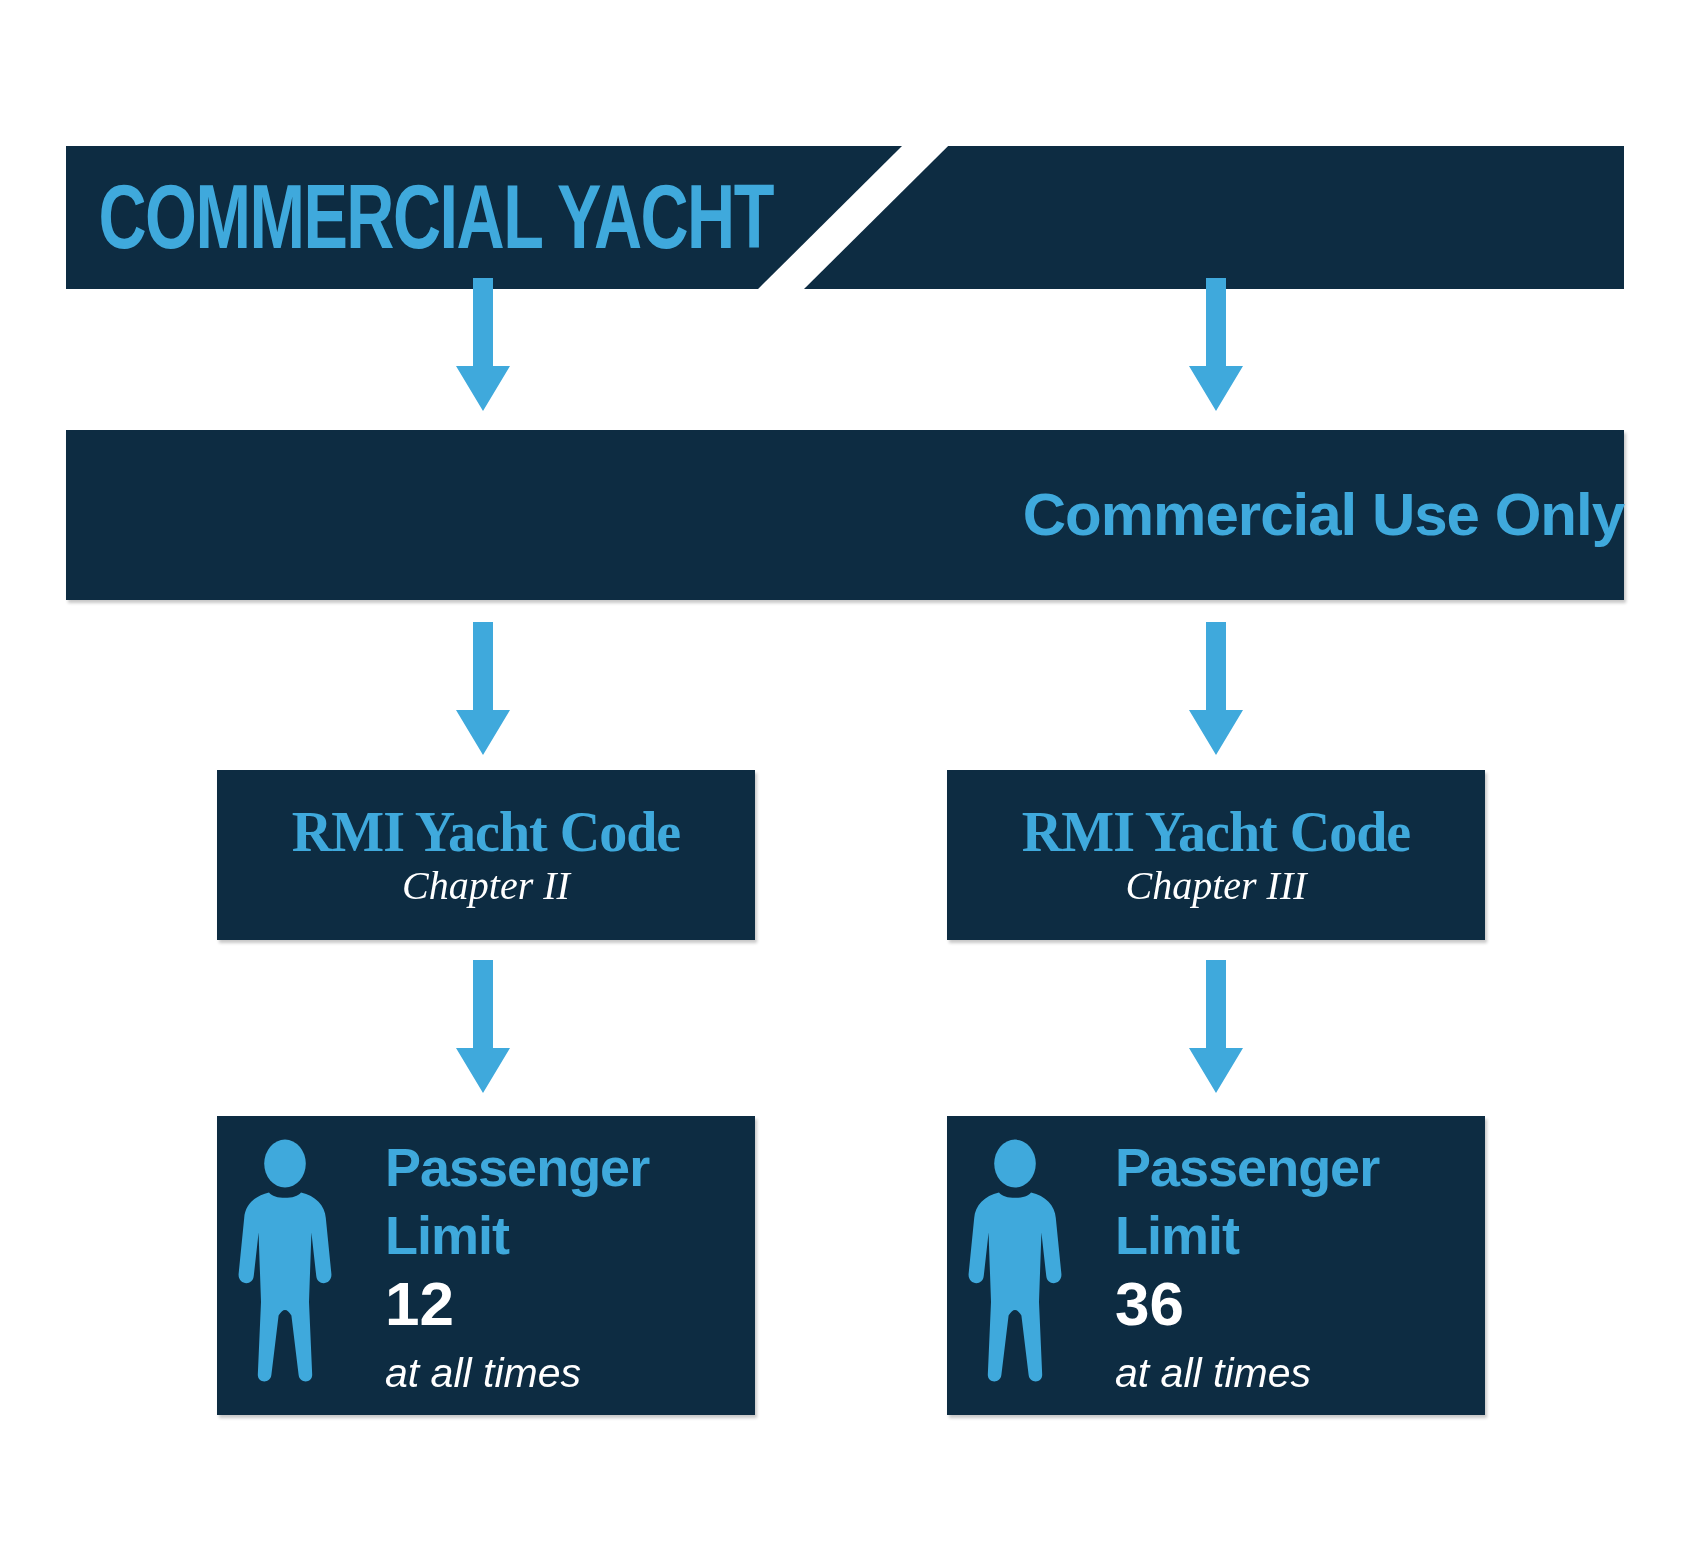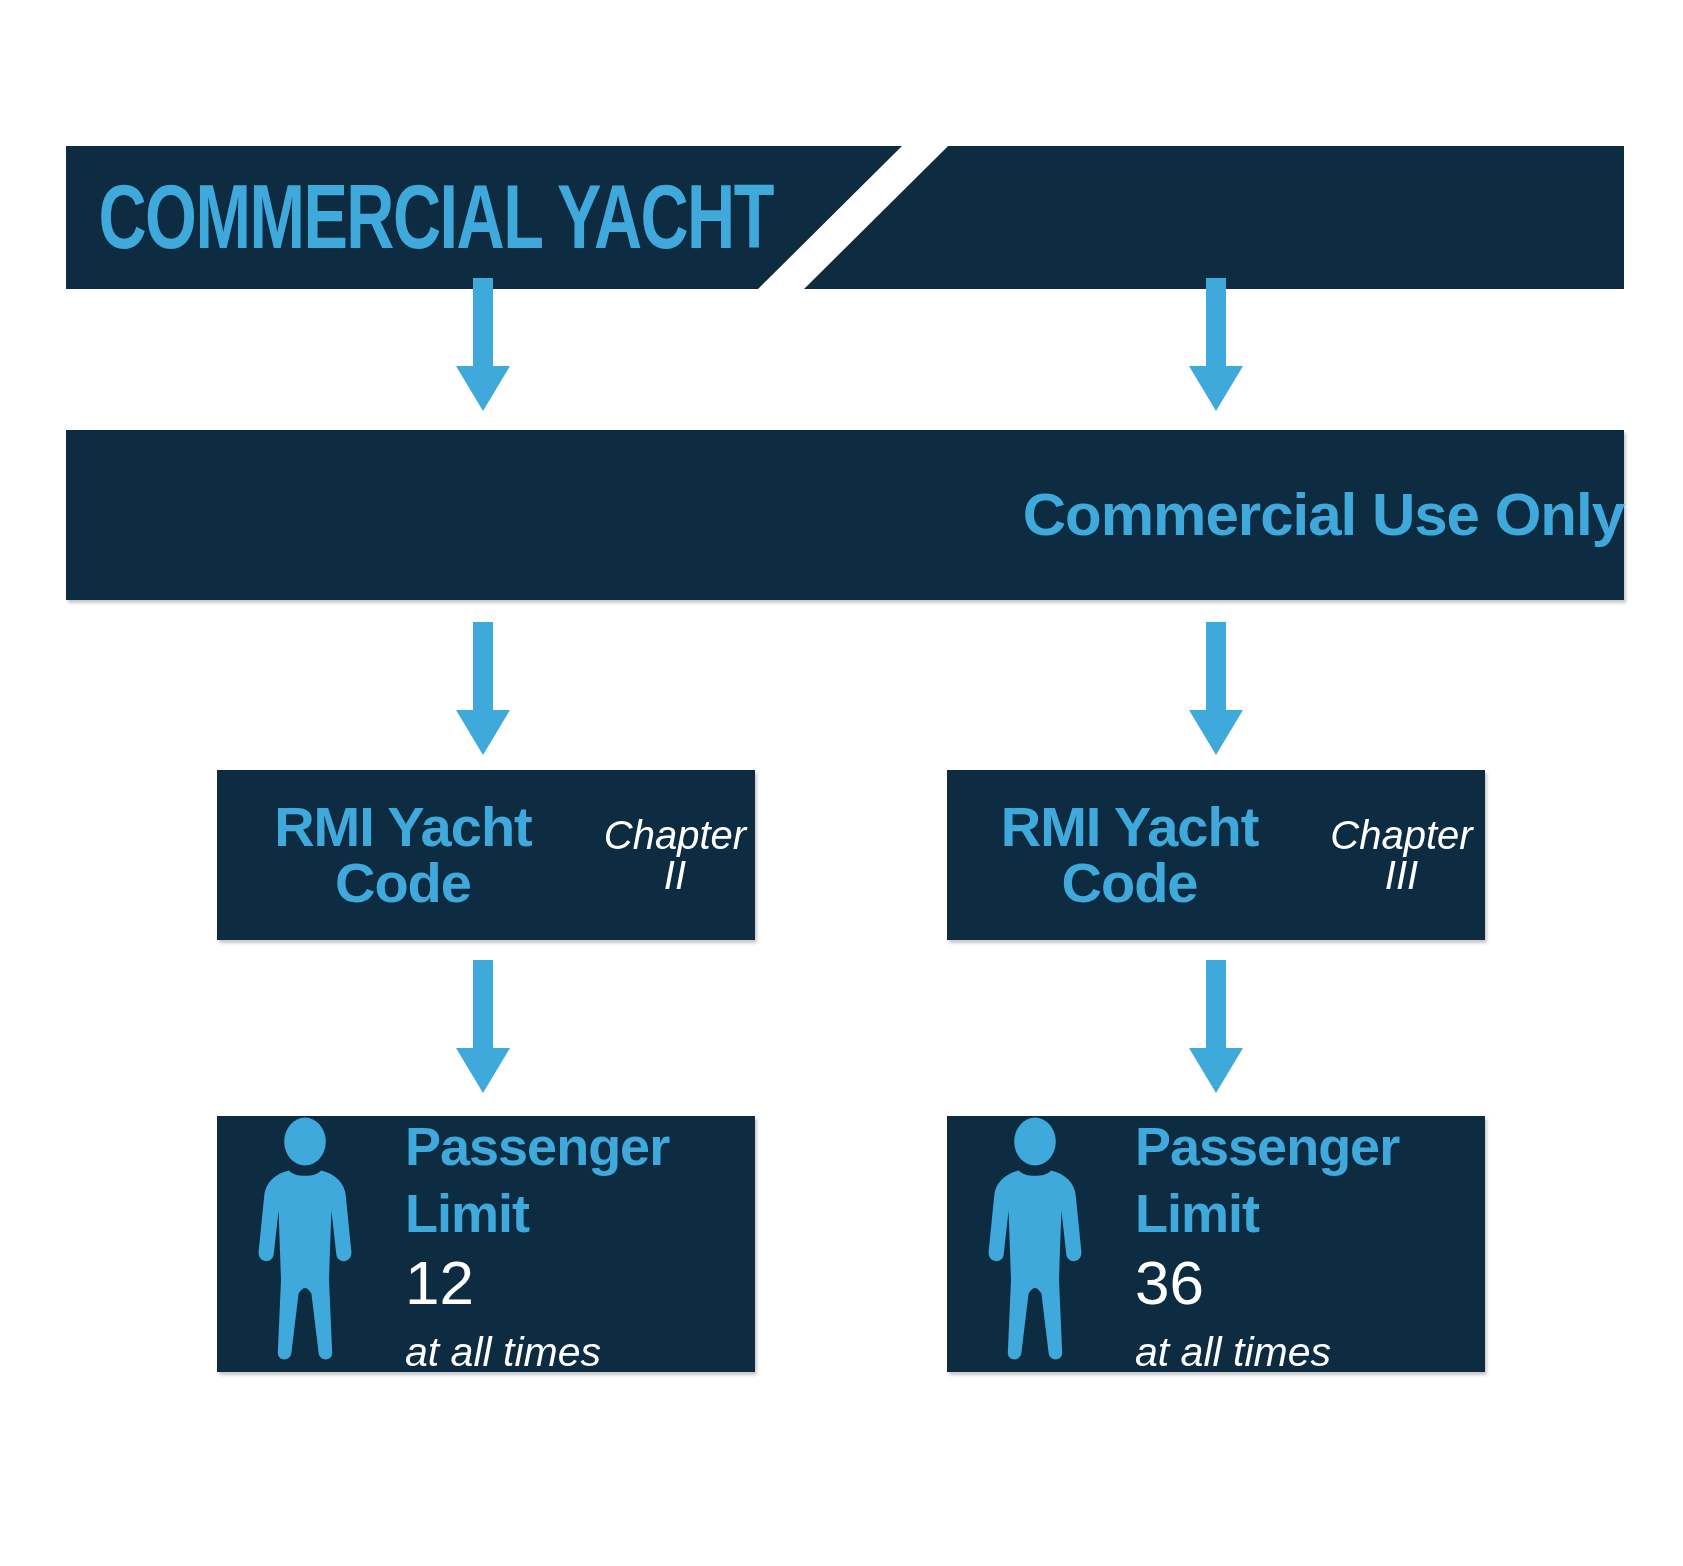--- a/index.html
+++ b/index.html
@@ -38,39 +38,39 @@
     display:flex;flex-direction:column;align-items:flex-end;justify-content:center;
     gap:8px;text-align:center;
   }
   .use-title{color:var(--blue);font-weight:bold;font-size:60px;letter-spacing:-1px;line-height:1;}
   .use-sub{color:var(--white);font-size:45px;letter-spacing:-1px;line-height:1.05;white-space:nowrap;}
   .use-sub b{font-weight:bold;}
   
   .code-box{
     position:absolute;top:770px;width:538px;height:170px;
     background:var(--navy);box-shadow:2px 3px 3px rgba(0,0,0,.22);
-    display:flex;flex-direction:row;align-items:center;justify-content:center;
-    gap:6px;text-align:center;
+    display:flex;flex-direction:column;align-items:center;justify-content:center;
+    gap:6px;text-align:center;font-family:Liberation Serif, serif;
   }
   .code-box.l{left:217px;} .code-box.r{left:947px;}
   .code-title{color:var(--blue);font-weight:bold;font-size:56px;letter-spacing:-1px;line-height:1;}
   .code-chapter{color:var(--white);font-style:italic;font-size:40px;line-height:1;}
   
   .limit-box{
-    position:absolute;top:1116px;width:538px;height:256px;
+    position:absolute;top:1116px;width:538px;height:299px;
     background:var(--navy);box-shadow:2px 3px 3px rgba(0,0,0,.22);
     display:flex;flex-direction:row;align-items:center;
-    padding-left:32px;box-sizing:border-box;gap:44px;
+    padding-left:12px;box-sizing:border-box;gap:44px;
   }
   .limit-box.l{left:217px;} .limit-box.r{left:947px;}
   .person{width:112px;height:256px;flex:0 0 auto;}
   .person svg{display:block;width:100%;height:100%;}
   .limit-text{display:flex;flex-direction:column;}
   .limit-title{color:var(--blue);font-weight:bold;font-size:54px;line-height:1.25;letter-spacing:-1px;}
-  .limit-value{color:var(--white);font-weight:normal;font-size:62px;line-height:1;margin-top:4px;}
+  .limit-value{color:var(--white);font-weight:bold;font-size:62px;line-height:1;margin-top:4px;}
   .limit-note{color:var(--white);font-style:italic;font-size:41px;line-height:1.1;margin-top:16px;}
 </style>
 </head>
 <body>
 
 <div class="canvas">
 
   <div class="hdr-bar">
     <div class="hdr-seg left"></div>
     <div class="hdr-seg right"></div>

